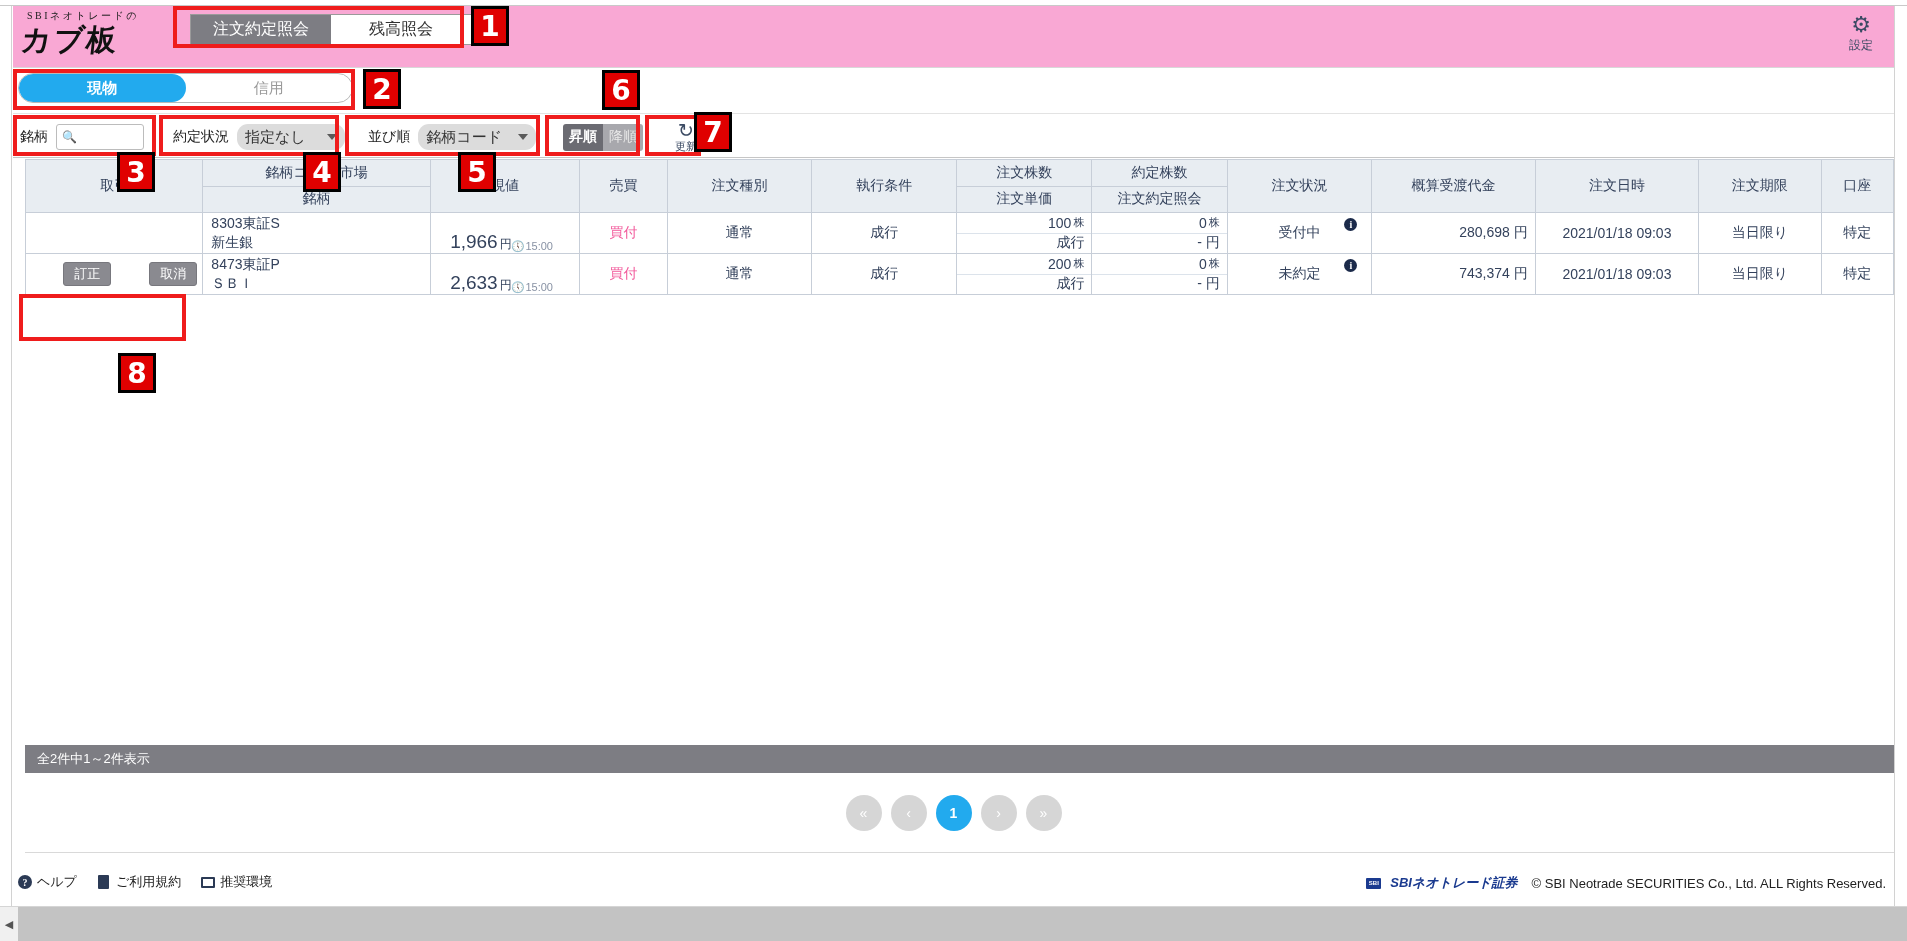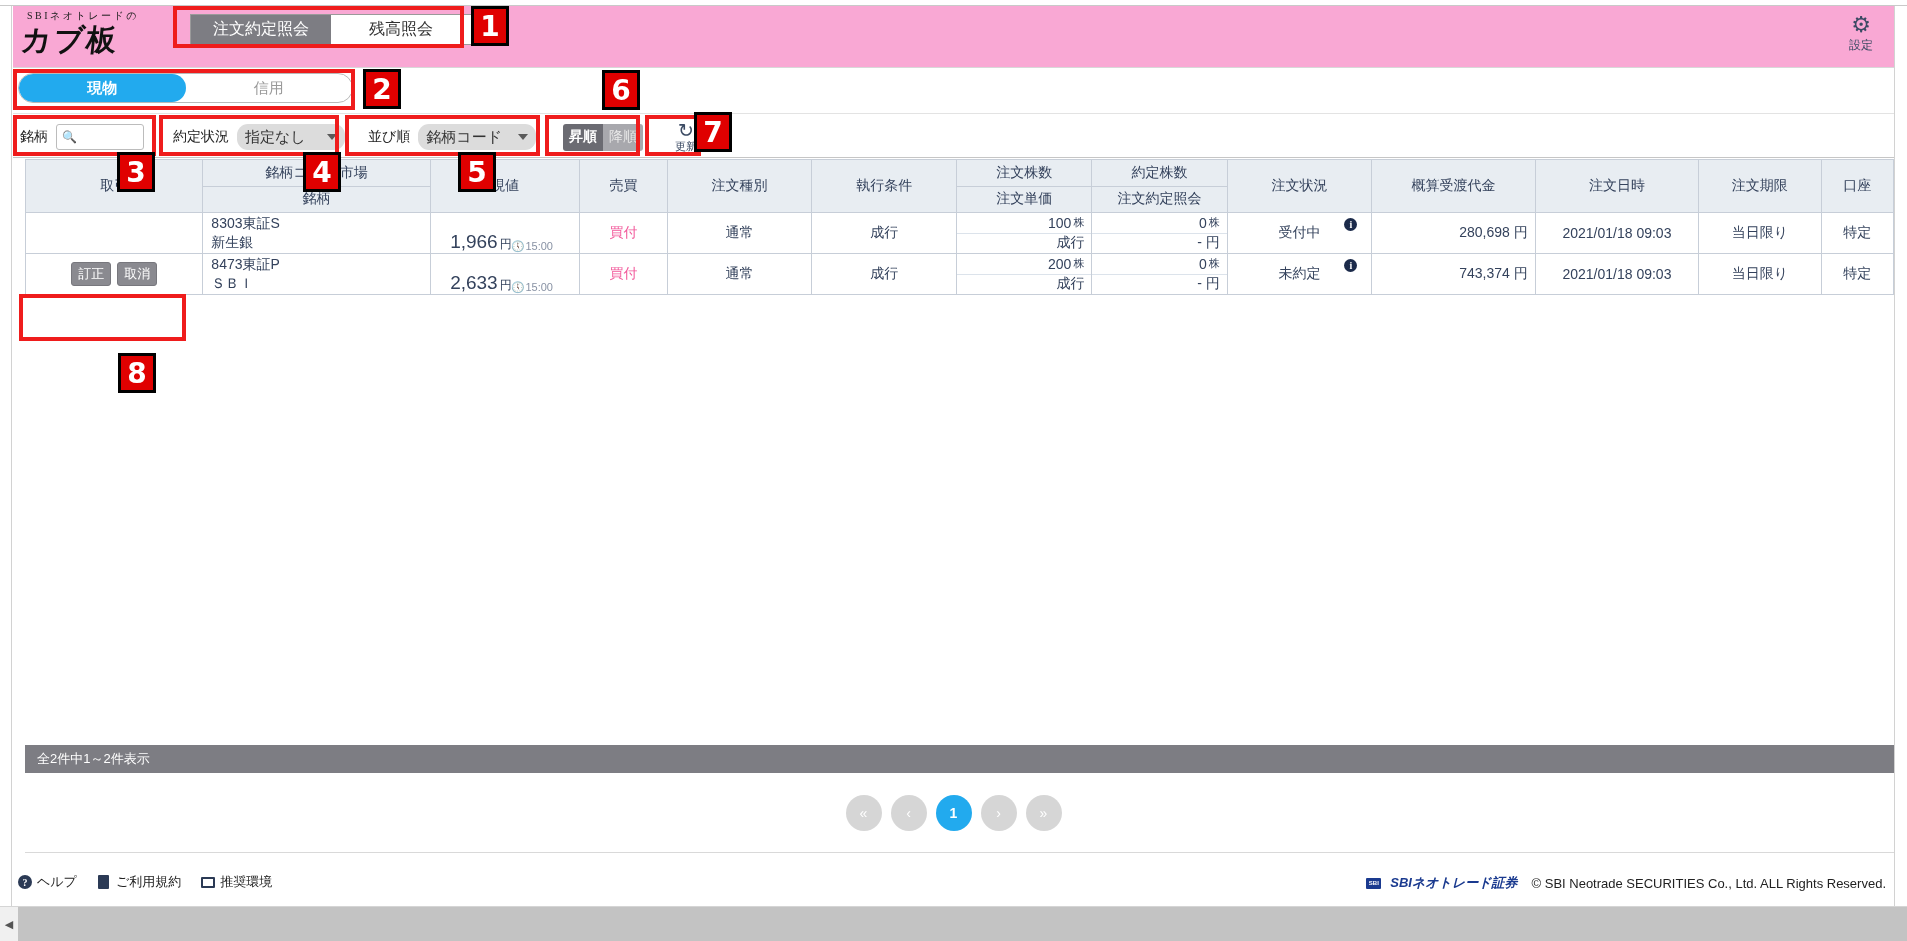--- a/index.html
+++ b/index.html
@@ -181,23 +181,23 @@
   .info-dot {
     position: absolute; right: 14px; top: 5px;
     width: 13px; height: 13px; border-radius: 50%;
     background: #1b2a4a; color: #fff; font-size: 10px; font-weight: bold;
     display: flex; align-items: center; justify-content: center;
     font-family: "Liberation Serif", serif; cursor: pointer;
   }
 
   .act-cell { display: flex; gap: 6px; align-items: center; justify-content: center; height: 40px; }
   .act-btn {
-    width: 40px; height: 24px; background: #8a8a90; color: #ffffff;
+    width: 48px; height: 24px; background: #8a8a90; color: #ffffff;
     border: 1px solid #77777d; border-radius: 3px; font-size: 13px;
-    display: flex; align-items: center; justify-content: center; cursor: pointer;
+    display: flex; align-items: center; justify-content: center; cursor: pointer; margin-left: 32px;
   }
 
   
   .results-bar {
     position: absolute; left: 13px; top: 745px; width: 1881px; height: 28px;
   }
   .results-bar .inner {
     position: absolute; left: 12px; top: 0; width: 1869px; height: 28px;
     background: #7d7d83; color: #ffffff; font-size: 13px;
     display: flex; align-items: center; padding-left: 12px;

